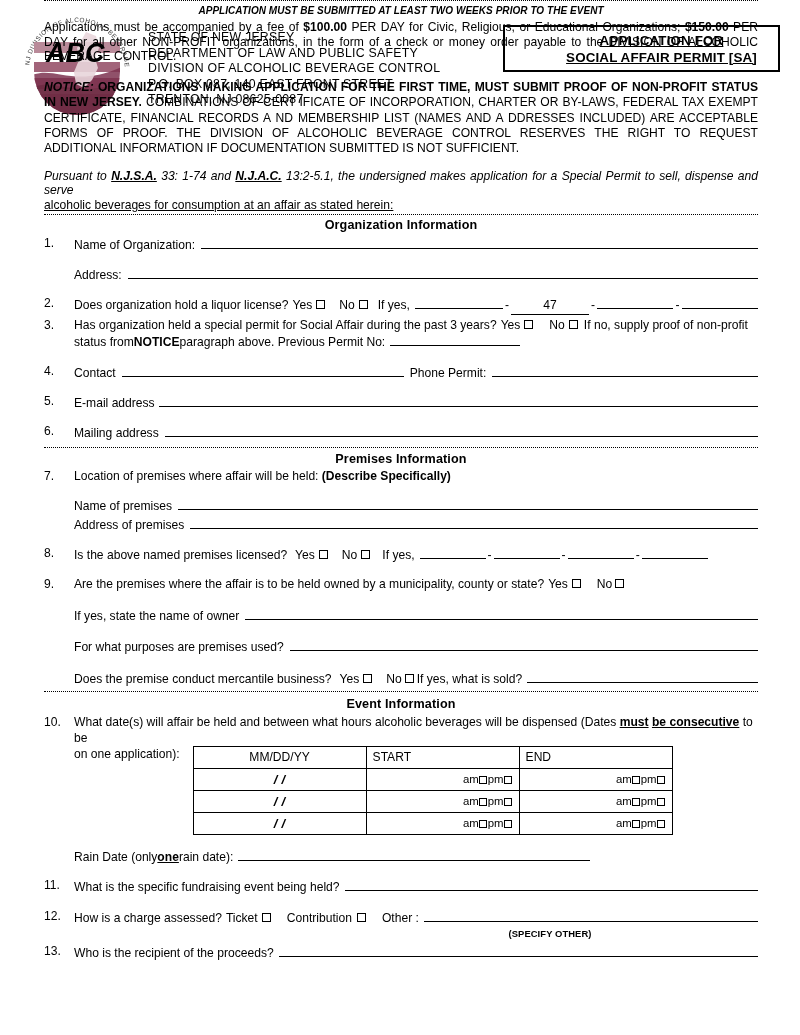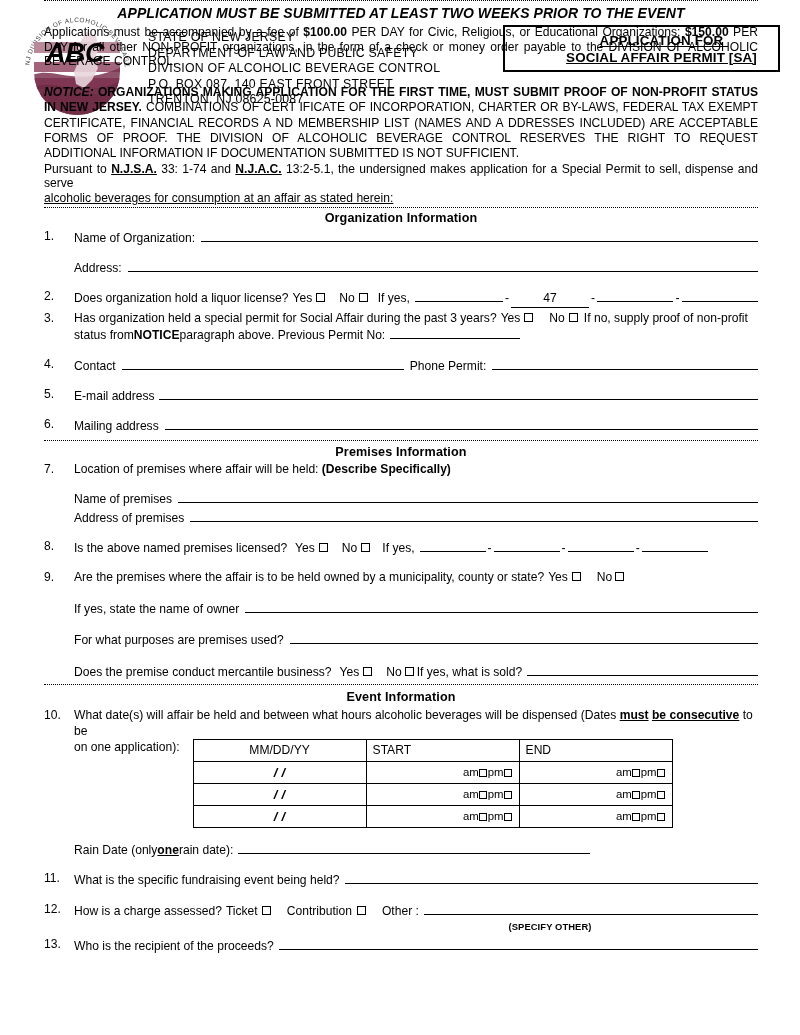--- a/index.html
+++ b/index.html
@@ -75,21 +75,21 @@
     border-top: 1.4px dotted #000;
     height: 0;
     line-height: 0;
     font-size: 0;
   }
 
   .banner {
     text-align: center;
     font-style: italic;
     font-weight: bold;
-    font-size: 14px;
+    font-size: 10px;
     letter-spacing: 0.005em;
   }
   .para {
     font-size: 12.1px;
     line-height: 14.6px;
     text-align: justify;
   }
   .para.spread {
     line-height: 15.4px;
   }
@@ -249,21 +249,21 @@
   <div class="sheet">
 
     <div class="dotrule"></div>
 
     <div class="banner" style="margin-top:4px;">APPLICATION MUST BE SUBMITTED AT LEAST TWO WEEKS PRIOR TO THE EVENT</div>
 
     <div class="para" style="margin-top:4px;"><span>Applications must be accompanied by a fee of </span><span class="b">$100.00</span><span> PER DAY for Civic, Religious, or Educational Organizations; </span><span class="b">$150.00</span><span> PER DAY for all other NON-PROFIT organizations, in the form of a check or money order payable to the DIVISION OF ALCOHOLIC BEVERAGE CONTROL.</span></div>
 
     <div class="para spread" style="margin-top:16px;"><span class="biu">NOTICE:</span><span class="b"> ORGANIZATIONS MAKING APPLICATION FOR THE FIRST TIME, MUST SUBMIT PROOF OF NON-PROFIT STATUS IN NEW JERSEY.</span><span> COMBINATIONS OF CERT IFICATE OF INCORPORATION, CHARTER OR BY-LAWS, FEDERAL TAX EXEMPT CERTIFICATE, FINANCIAL RECORDS A ND MEMBERSHIP LIST (NAMES AND A DDRESSES INCLUDED) ARE ACCEPTABLE FORMS OF PROOF. THE DIVISION OF ALCOHOLIC BEVERAGE CONTROL RESERVES THE RIGHT TO REQUEST ADDITIONAL INFORMATION IF DOCUMENTATION SUBMITTED IS NOT SUFFICIENT.</span></div>
 
-    <div class="para" style="margin-top:0;"><span>Pursuant to </span><span class="bu">N.J.S.A.</span><span> 33: 1-74 and </span><span class="bu">N.J.A.C.</span><span> 13:2-5.1, the undersigned makes application for a Special Permit to sell, dispense and serve </span></div>
+    <div class="para" style="margin-top:12px;font-style:italic;"><span>Pursuant to </span><span class="bu">N.J.S.A.</span><span> 33: 1-74 and </span><span class="bu">N.J.A.C.</span><span> 13:2-5.1, the undersigned makes application for a Special Permit to sell, dispense and serve </span></div>
     <div class="para"><span class="u">alcoholic beverages for consumption at an affair as stated herein:</span></div>
 
     <div class="dotrule" style="margin-top:1px;"></div>
 
     <div class="section-head" style="margin-top:3px;">Organization Information</div>
 
     <div class="item" style="margin-top:4px;">
       <span class="num">1.</span>
       <div class="row">
         <span class="nowrap">Name of Organization:</span>

